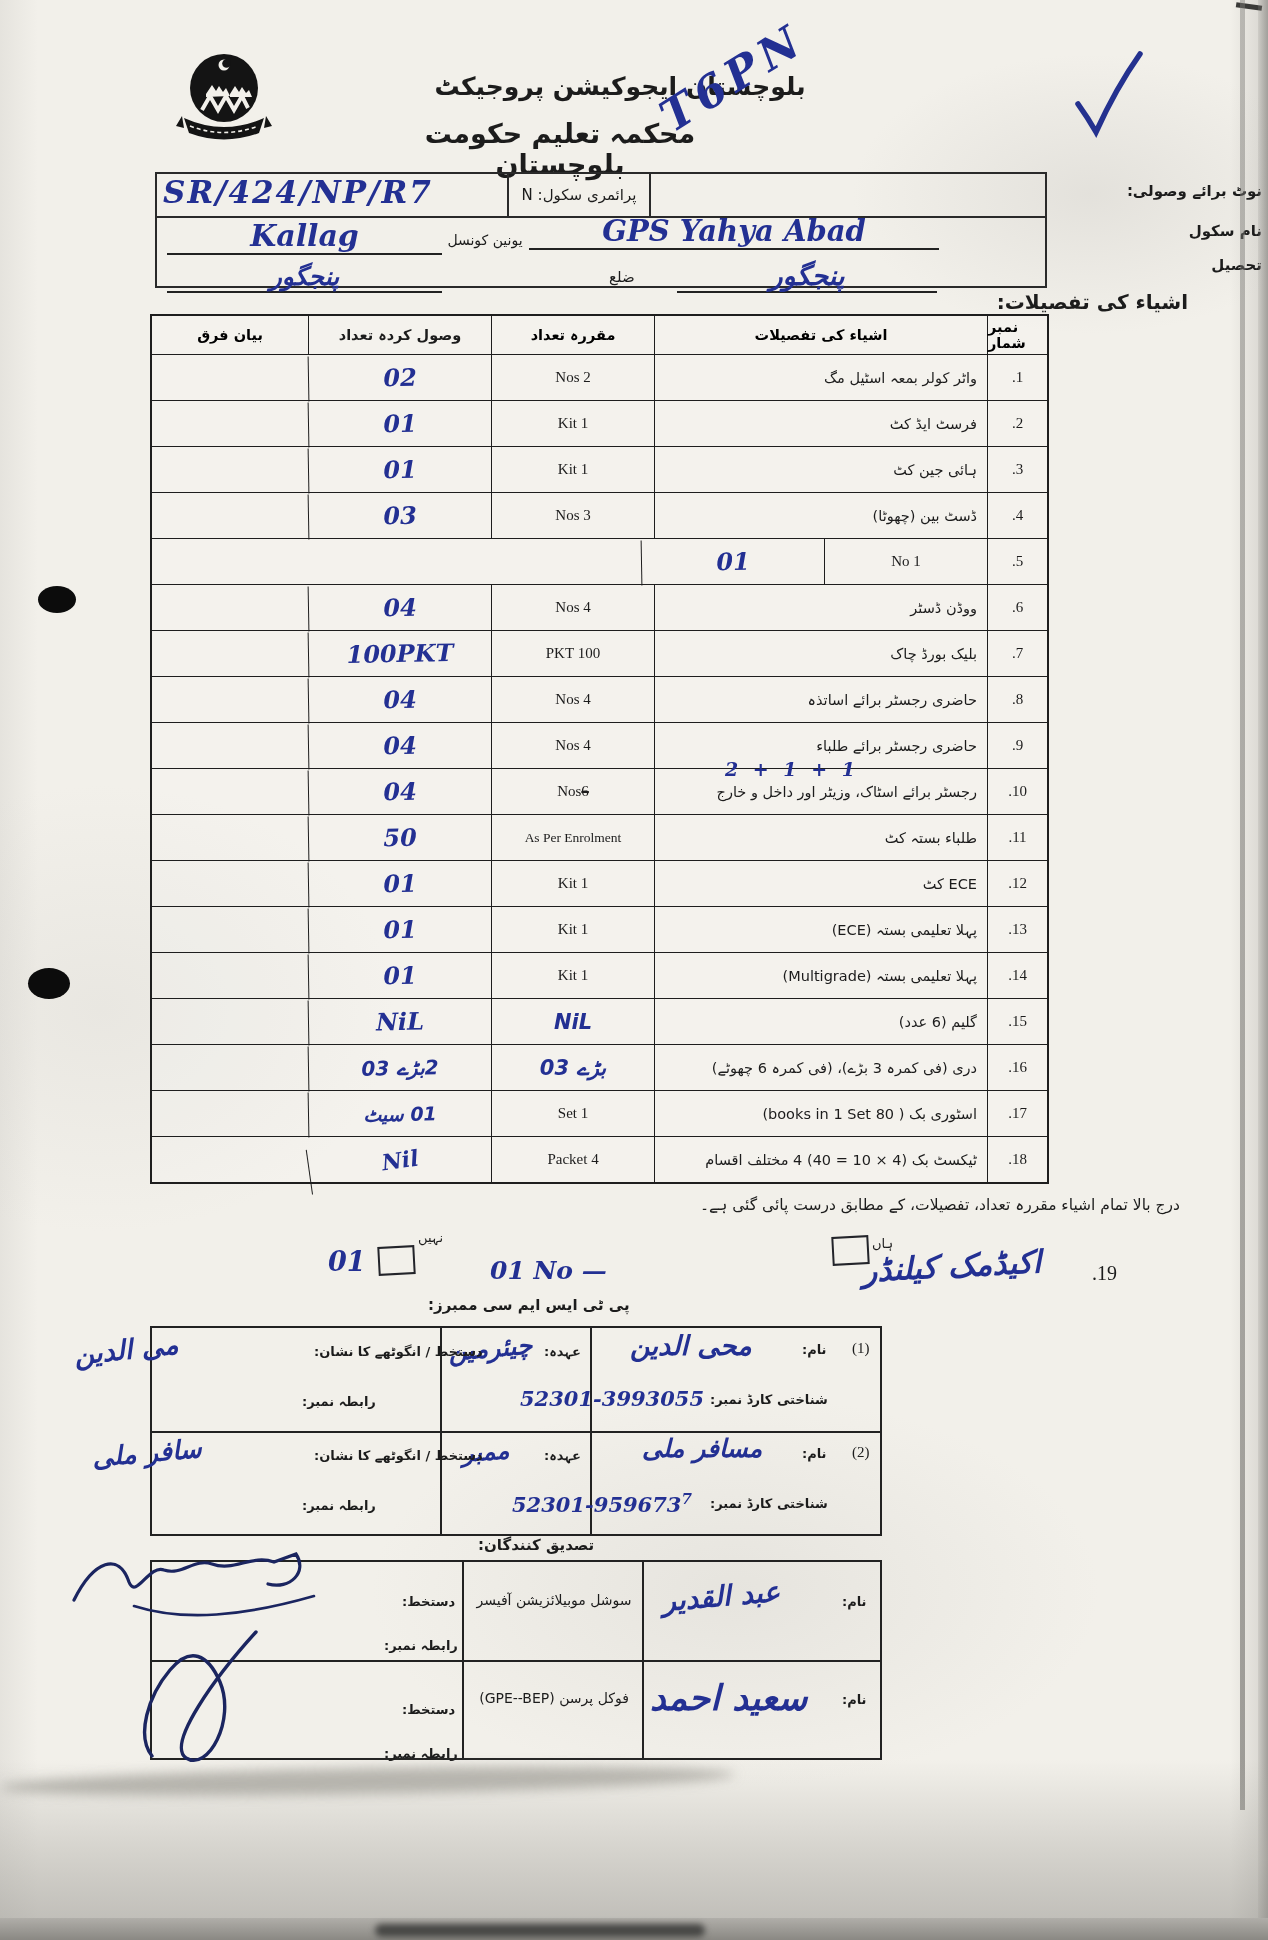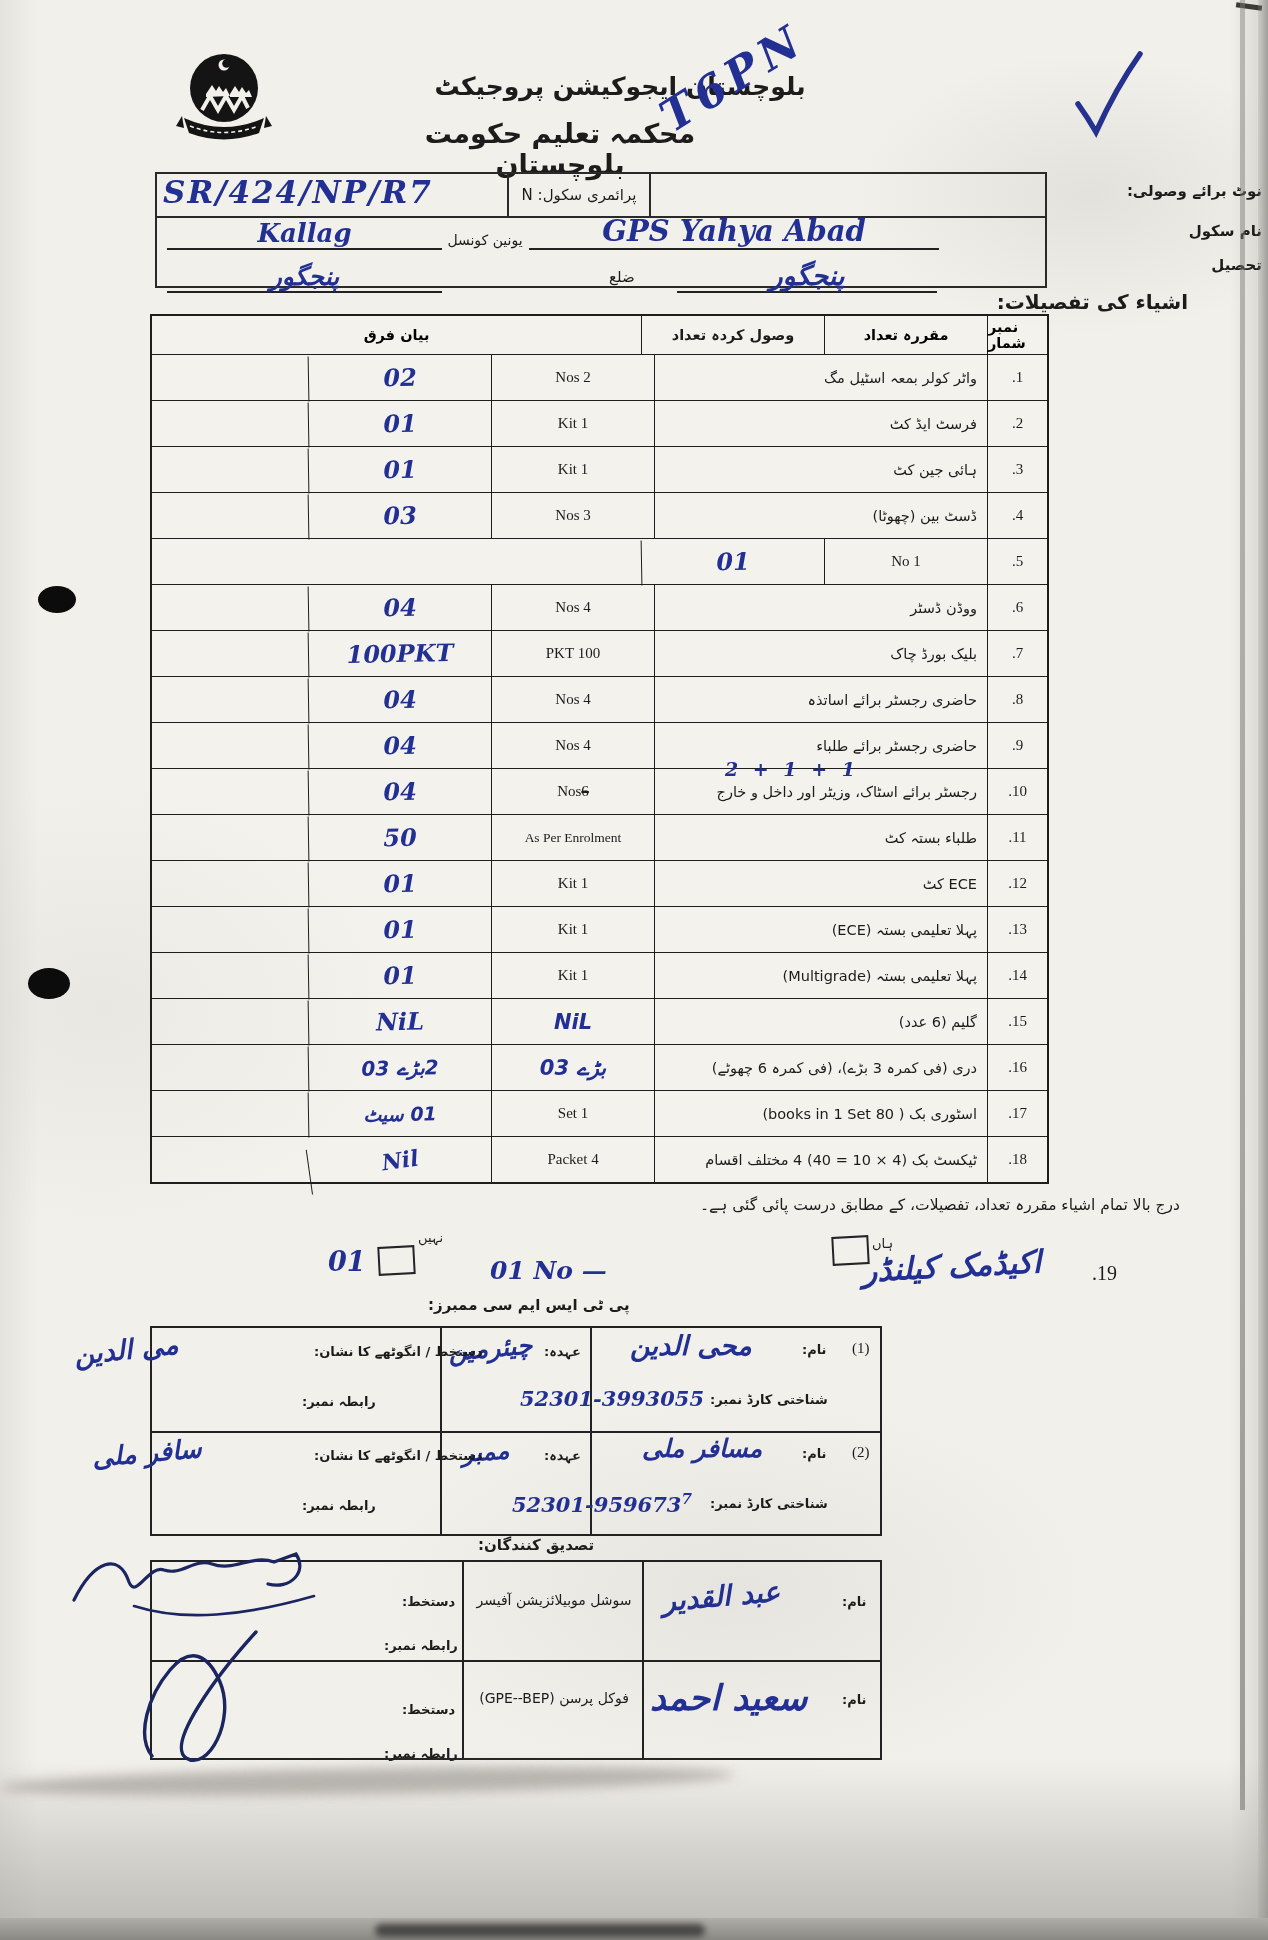--- a/index.html
+++ b/index.html
@@ -102,21 +102,21 @@
   <svg class="abs" style="left:1068px;top:48px;" width="82" height="92" viewBox="0 0 82 92">
     <path d="M10,56 Q20,70 28,84 Q48,40 72,6" fill="none" stroke="#24318f" stroke-width="5.5" stroke-linecap="round"></path>
   </svg>
   <div class="abs corner-mark"></div>
 
   <div class="abs info-box">
     <div class="info-hline"></div>
     <div class="school-cell urdu printed">پرائمری سکول: N</div>
     <div class="abs hand" style="left:6px;top:0px;font-size:31px;letter-spacing:2px;">SR/424/NP/R7</div>
     <div class="abs" style="left:10px;top:44px;width:275px;">
-      <span class="uline hand" style="width:100%;font-size:26px;">Kallag</span>
+      <span class="uline hand" style="width:100%;font-size:30px;">Kallag</span>
     </div>
     <div class="abs urdu printed" style="left:288px;top:58px;width:80px;font-size:14px;text-align:center;">یونین کونسل</div>
     <div class="abs" style="left:372px;top:40px;width:410px;">
       <span class="uline hand" style="width:100%;font-size:29px;">GPS Yahya Abad</span>
     </div>
     <div class="abs" style="left:10px;top:88px;width:275px;">
       <span class="uline hand-urdu" style="width:100%;font-size:25px;">پنجگور</span>
     </div>
     <div class="abs urdu printed" style="left:452px;top:94px;font-size:15px;text-align:center;">ضلع</div>
     <div class="abs" style="left:520px;top:86px;width:260px;">
@@ -125,20 +125,21 @@
   </div>
   <div class="abs urdu printed side-label" style="top:182px;">نوٹ برائے وصولی:</div>
   <div class="abs urdu printed side-label" style="top:222px;">نام سکول</div>
   <div class="abs urdu printed side-label" style="top:256px;">تحصیل</div>
 
   <div class="abs urdu printed bold" style="right:80px;top:290px;font-size:20px;">اشیاء کی تفصیلات:</div>
 
   <div class="abs itable">
     <div class="trow thead">
       <div class="cell c-serial urdu">نمبر شمار</div>
+      <div class="cell c-item" style="justify-content:center;">اشیاء کی تفصیلات</div>
       <div class="cell c-fixed urdu">مقررہ تعداد</div>
       <div class="cell c-received urdu" style="font-style:normal;color:#1c1c1c;font-size:14.5px;transform:none;font-family:'DejaVu Sans',sans-serif;">وصول کردہ تعداد</div>
       <div class="cell c-diff urdu">بیان فرق</div>
     </div>
     <div>
 
     <div class="trow">
           <div class="cell c-serial printed">.1</div>
           <div class="cell c-item printed">
             <span class="note"></span>

